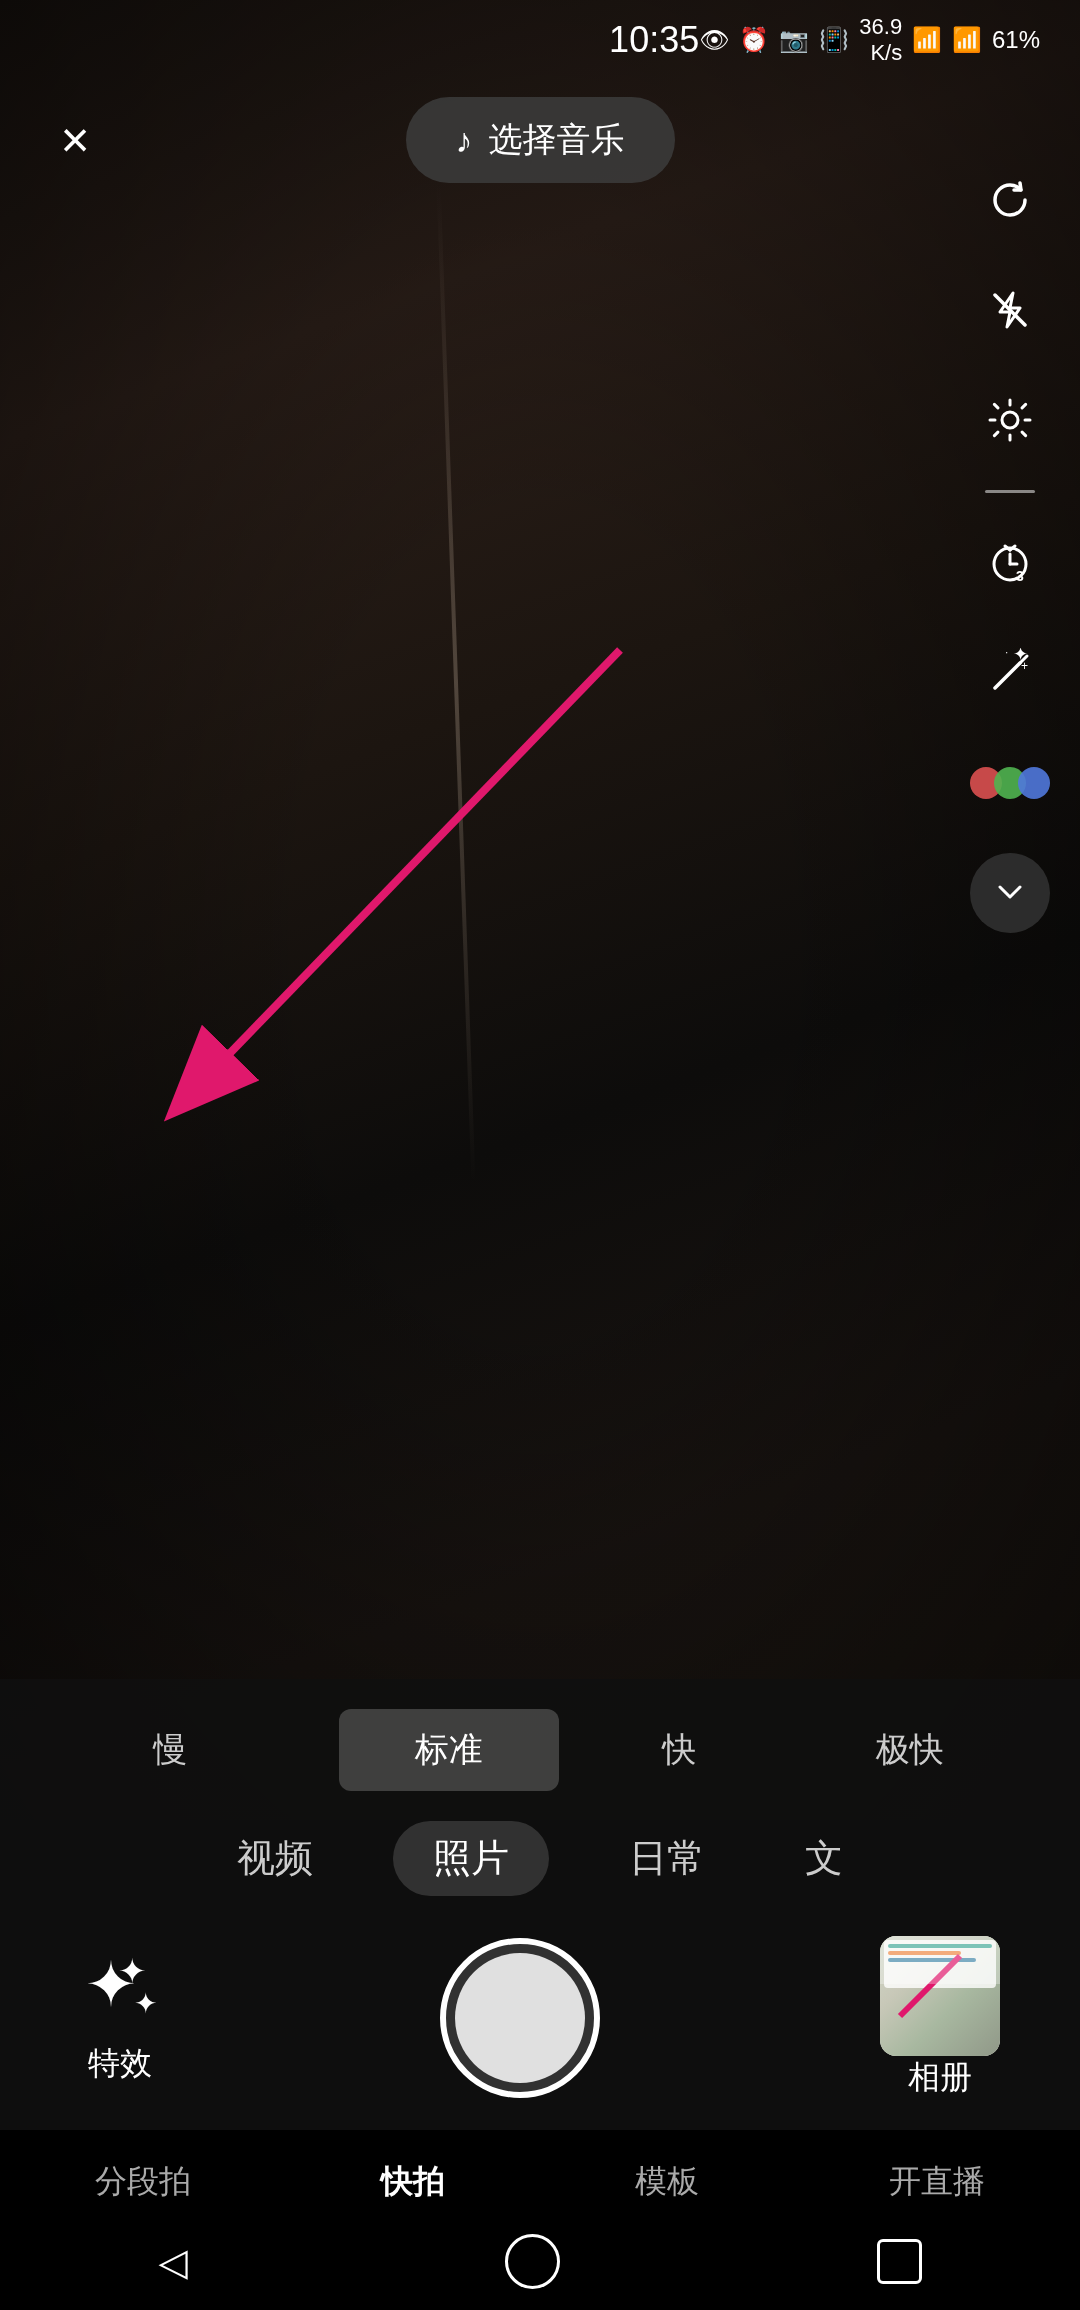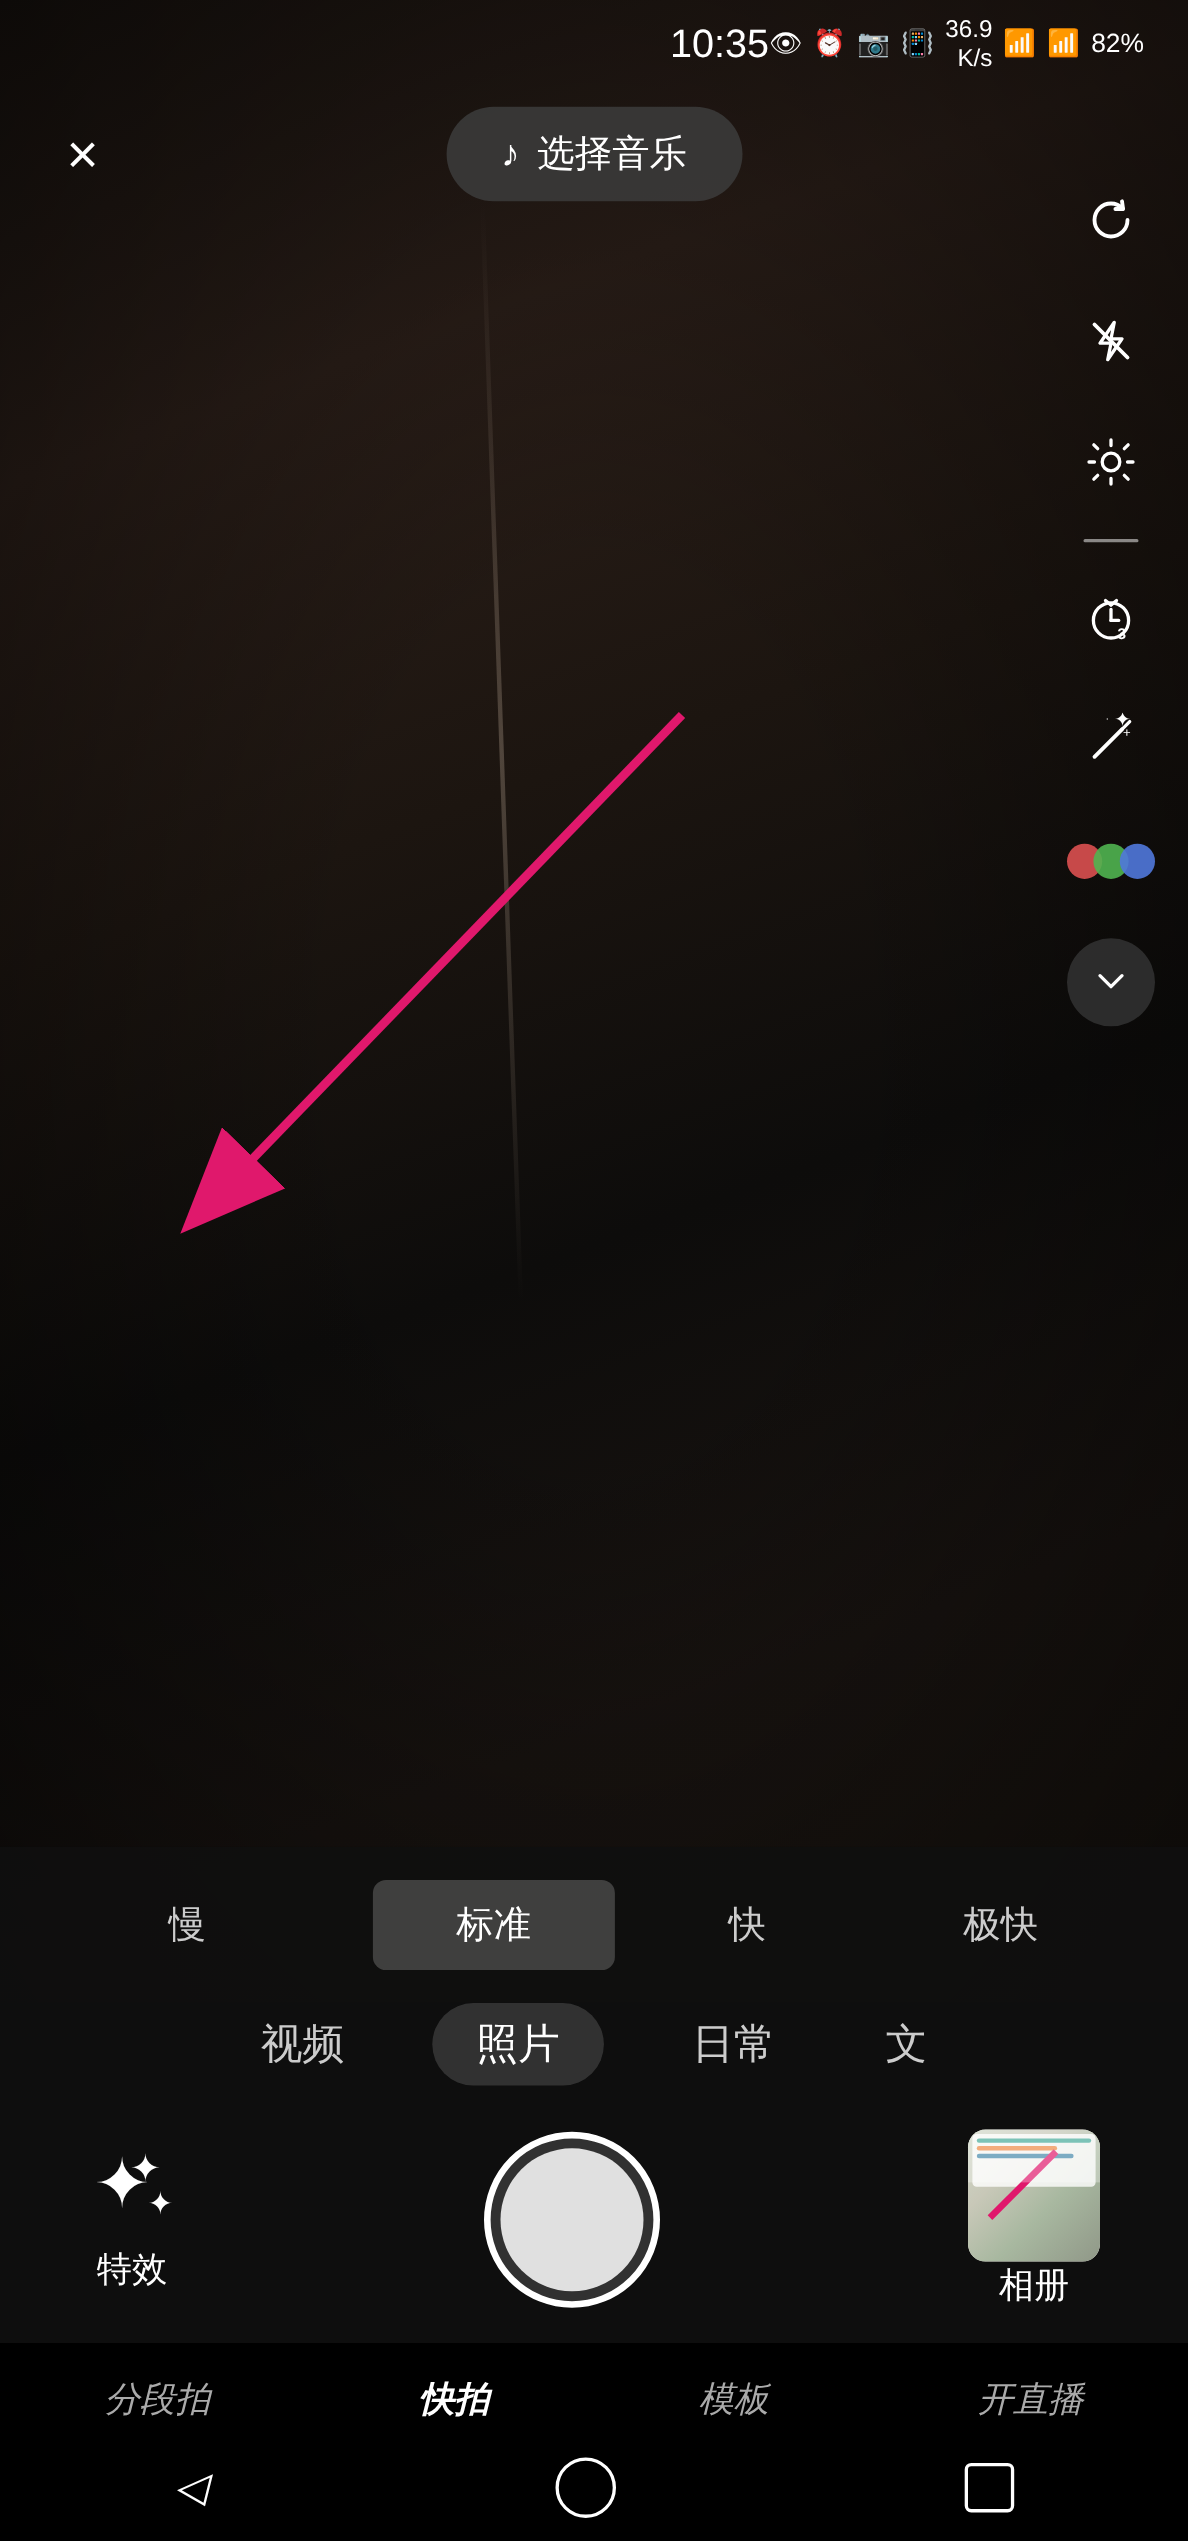--- a/index.html
+++ b/index.html
@@ -294,21 +294,20 @@
       font-size: 32px;
     }
 
     
     .bottom-nav {
       position: absolute;
       bottom: 0; left: 0; right: 0;
       height: 180px;
       background: #000;
       z-index: 110;
-      font-style: italic;
     }
 
     .nav-tabs {
       display: flex;
       align-items: center;
       justify-content: space-around;
       padding: 20px 0 10px;
     }
 
     .nav-tab {
@@ -401,21 +400,21 @@
   <span class="status-time">10:35</span>
   <div class="status-icons">
     <span>👁</span>
     <span>⏰</span>
     <span>📷</span>
     <span>📳</span>
     <span style="font-size:22px;line-height:1.2;text-align:right;white-space:pre;">36.9
 K/s</span>
     <span>📶</span>
     <span>📶</span>
-    <span class="battery-text">82%</span>
+    <span class="battery-text">61%</span>
   </div>
 </div>
 
 <div class="top-bar">
   <div class="close-btn">×</div>
   <div class="music-btn">
     <span class="music-note">♪</span>
     <span>选择音乐</span>
   </div>
   <div style="width:70px;"></div>

